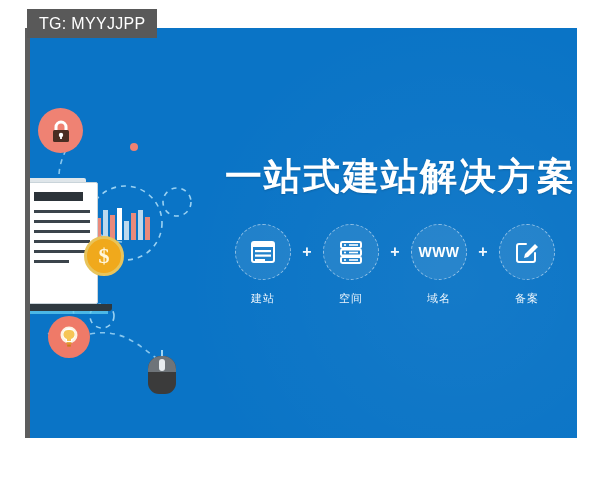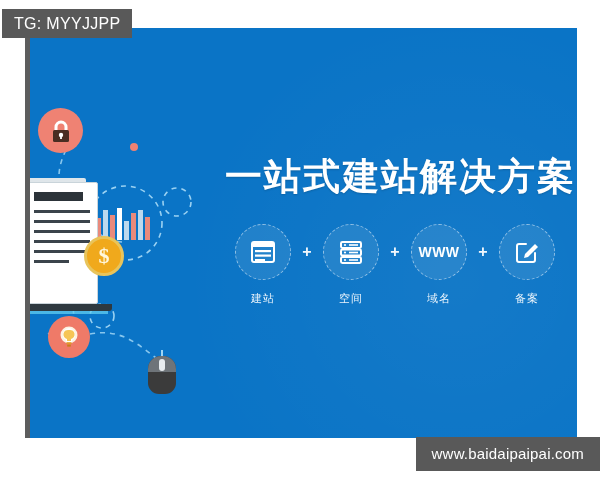--- a/index.html
+++ b/index.html
@@ -226,21 +226,21 @@
   }
   .mouse .cord {
     position: absolute; left: 13px; top: 0;
     width: 2px; height: 8px;
     background: #9fd6f5;
   }
 
   
   .tg-banner {
     position: absolute;
-    left: 2px; top: 9px;
+    left: 27px; top: 9px;
     height: 29px;
     padding: 0 12px;
     background: #595959;
     color: #ffffff;
     font-size: 16px;
     line-height: 29px;
     letter-spacing: 0.3px;
     white-space: nowrap;
   }
   .wm-banner {
@@ -395,15 +395,14 @@
             <path d="M12 16 l10 -10 l3 3 l-10 10 l-4 1 z" fill="#ffffff"></path>
           </svg>
         </div>
         <div class="flabel">备案</div>
       </div>
 
     </div>
   </div>
 
   <div class="tg-banner">TG: MYYJJPP</div>
-  <div class="wm-banner">www.baidaipaipai.com</div>
 
 </div>
 
 </body></html>

